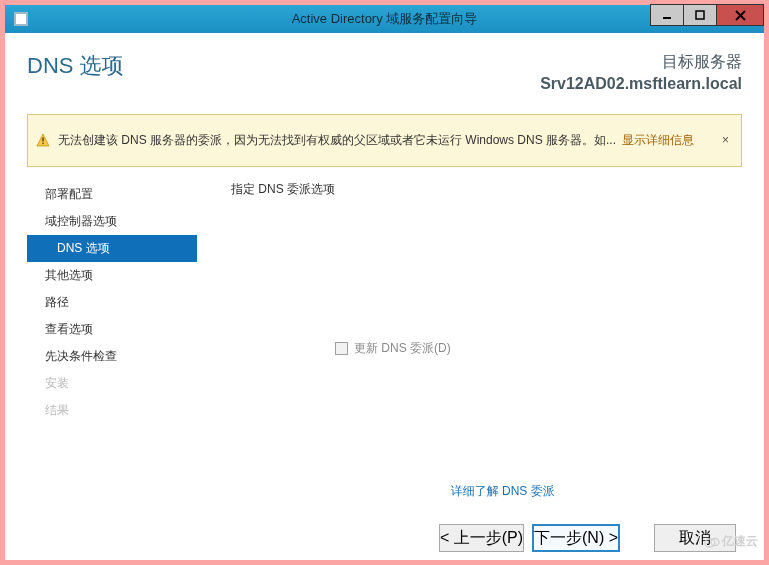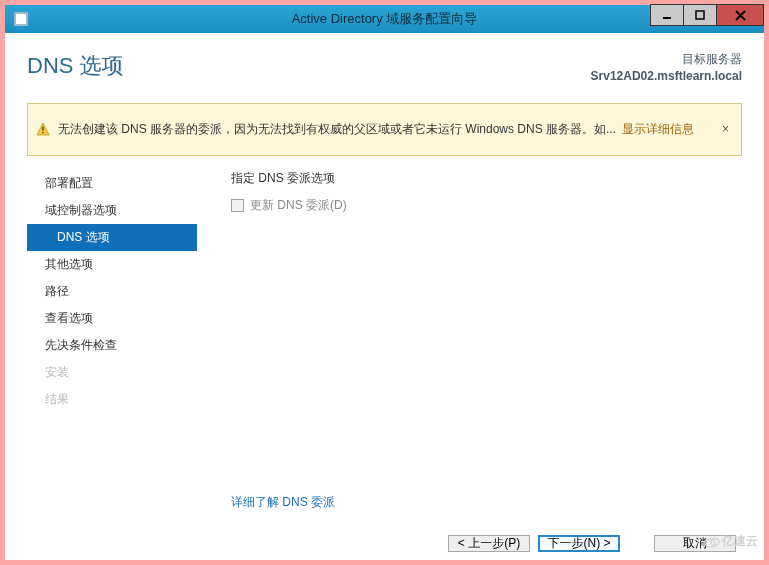--- a/index.html
+++ b/index.html
@@ -7,38 +7,38 @@
   .window { width: 769px; height: 565px; border: 5px solid #fca5a5; background: #fff; position: relative; }
   .titlebar { height: 28px; background: linear-gradient(#2aa5d4,#1b8fc3); display: flex; align-items: center; position: relative; color: #fff; }
   .title-icon { width: 20px; height: 20px; margin-left: 6px; display:flex; align-items:center; justify-content:center; }
   .title-text { position: absolute; left: 0; right: 0; text-align: center; font-size: 13px; color: #0b2b3a; font-weight: normal; }
   .win-buttons { position: absolute; right: 0; top: -1px; display: flex; }
   .win-btn { width: 34px; height: 22px; border: 1px solid #333; background: #c9c9c9; display: flex; align-items: center; justify-content: center; font-size: 12px; margin-left: -1px; }
   .win-btn.close { background: #c8504f; color: #000; width: 48px; }
   .content { position: absolute; top: 28px; left: 0; right: 0; bottom: 0; background: #fff; padding: 18px 22px 8px 22px; display:flex; flex-direction:column; }
   .header-row { display: flex; justify-content: space-between; align-items: flex-start; }
   .page-title { font-size: 22px; color: #2b6a8f; font-weight: 300; }
-  .target-box { text-align: right; font-size: 12px; color: #4a5a63; line-height: 1.4; }
+  .target-box { text-align: right; font-size: 16px; color: #4a5a63; line-height: 1.4; }
   .alert { margin-top: 18px; background: #fdf7d9; border: 1px solid #d9c97a; padding: 17px 8px; display: flex; align-items: center; font-size: 12px; color: #333; }
   .alert .warn-icon { margin-right: 8px; display:flex; }
   .alert .link { color: #a16207; margin-left: 6px; }
   .alert .close-x { margin-left: auto; color: #555; cursor: pointer; padding: 0 4px; }
   .body { display: flex; flex: 1; margin-top: 10px; min-height: 0; }
   .sidebar { width: 170px; padding-top: 4px; font-size: 12px; }
   .side-item { padding: 5px 8px 5px 18px; color: #333; cursor: pointer; }
   .side-item.active { background: #0f6fb8; color: #fff; padding-left: 30px; }
   .side-item.indent { padding-left: 30px; }
   .side-item.disabled { color: #b8b8b8; }
-  .main { flex: 1; padding: 4px 8px 8px 34px; font-size: 12px; color: #333; display:flex; flex-direction:column; }
+  .main { flex: 1; padding: 4px 8px 8px 34px; font-size: 12px; color: #333; display:flex; flex-direction:row; }
   .section-label { font-size: 12px; color: #333; }
   .checkbox-row { display: flex; align-items: center; margin-top: 10px; color: #8a8a8a; text-align: center; }
   .checkbox { width: 13px; height: 13px; border: 1px solid #a0a0a0; margin-right: 6px; background: #f2f2f2; }
   .more-link { color: #1a6fb5; font-size: 12px; margin-top: auto; margin-bottom: 6px; }
   .footer { display: flex; justify-content: flex-end; gap: 8px; padding: 10px 6px 0 6px; border-top: none; }
-  .btn { min-width: 82px; height: 17px; font-size: 12px; background: #efefef; border: 1px solid #a8a8a8; display:flex; align-items:center; justify-content:center; }
+  .btn { min-width: 82px; height: 28px; font-size: 16px; background: #efefef; border: 1px solid #a8a8a8; display:flex; align-items:center; justify-content:center; }
   .btn.primary { border: 2px solid #2b88c7; background: #f4faff; }
   .btn.disabled { color: #a8a8a8; border-color: #cfcfcf; background: #f4f4f4; }
   .watermark { position: absolute; right: 6px; bottom: 10px; color: #d0d0d0; font-size: 12px; display:flex; align-items:center; gap:2px; pointer-events:none;font-weight:bold; }
 </style>
 </head>
 <body>
 
 <div class="window">
   <div class="titlebar">
     <span class="title-icon">

